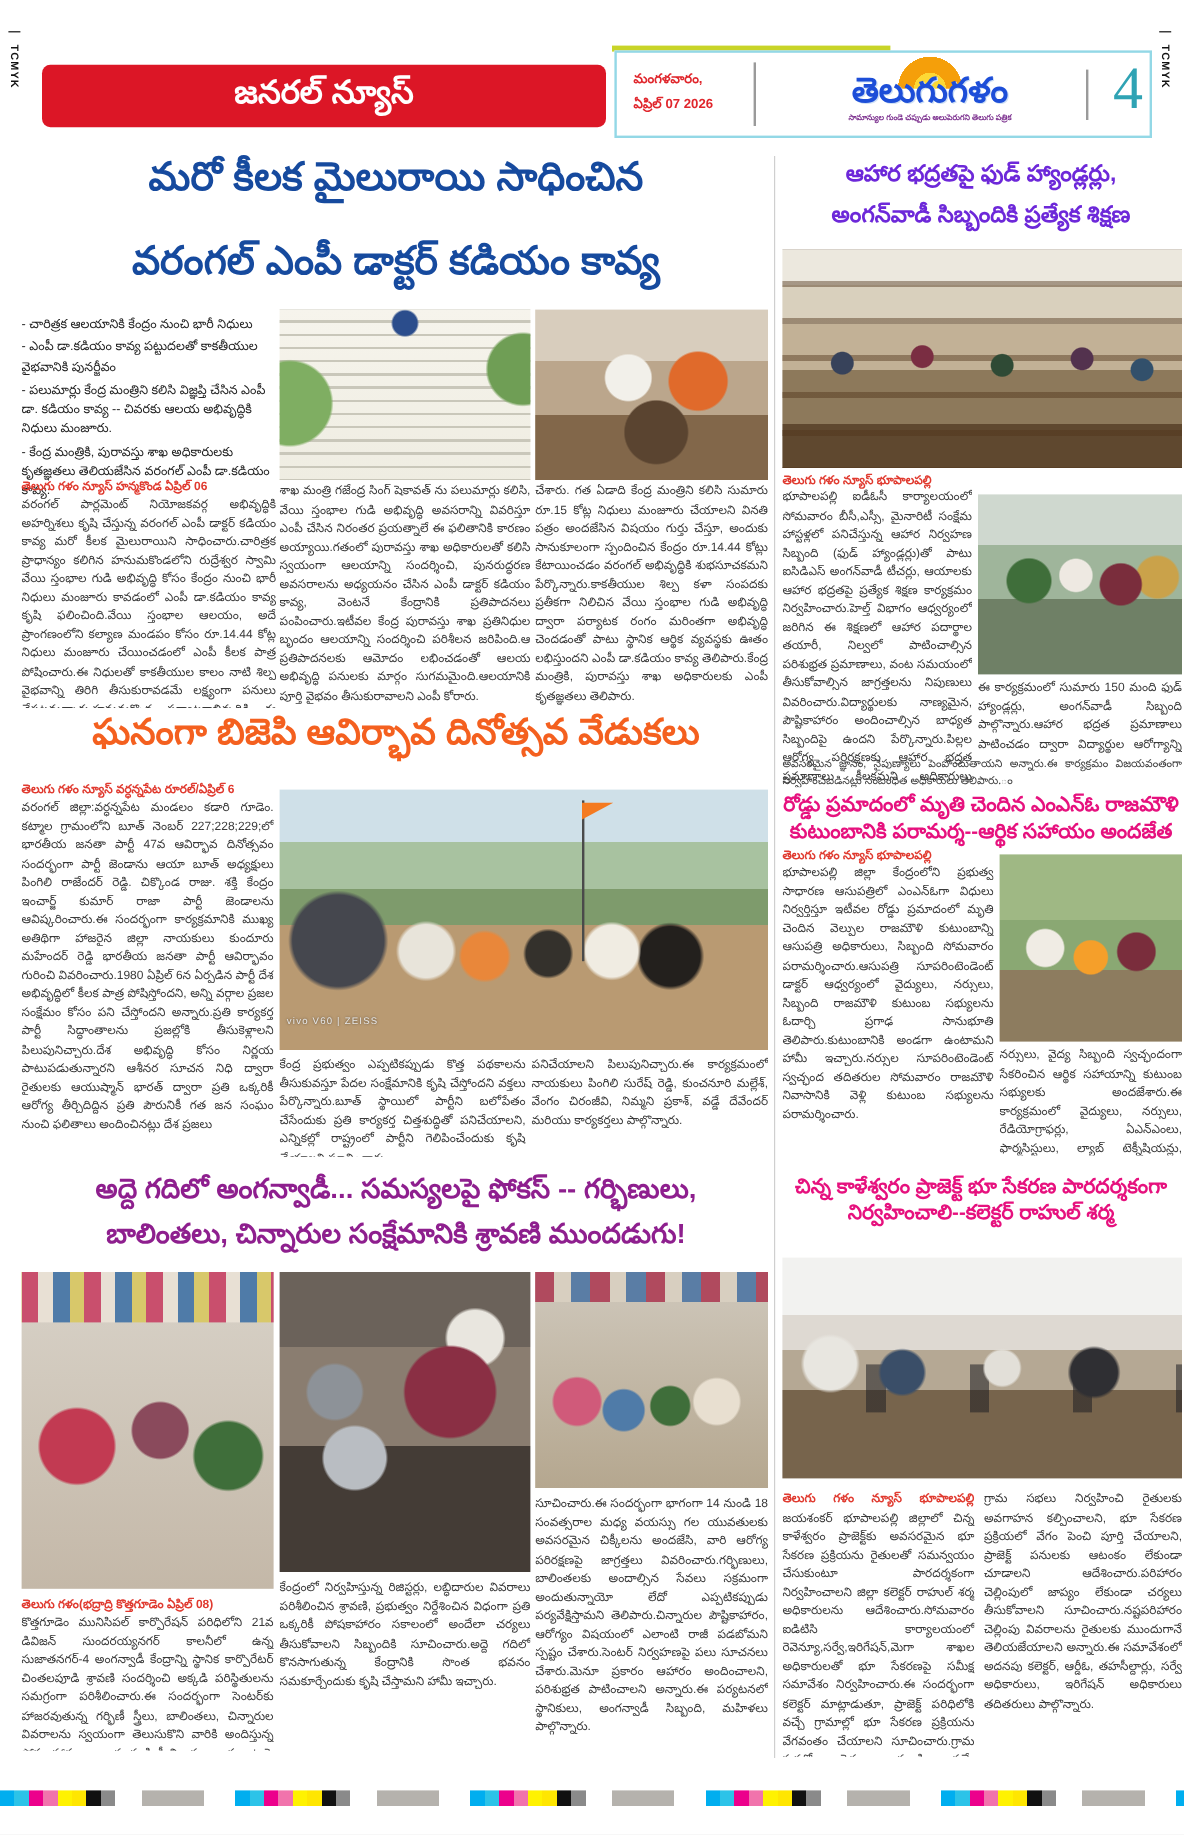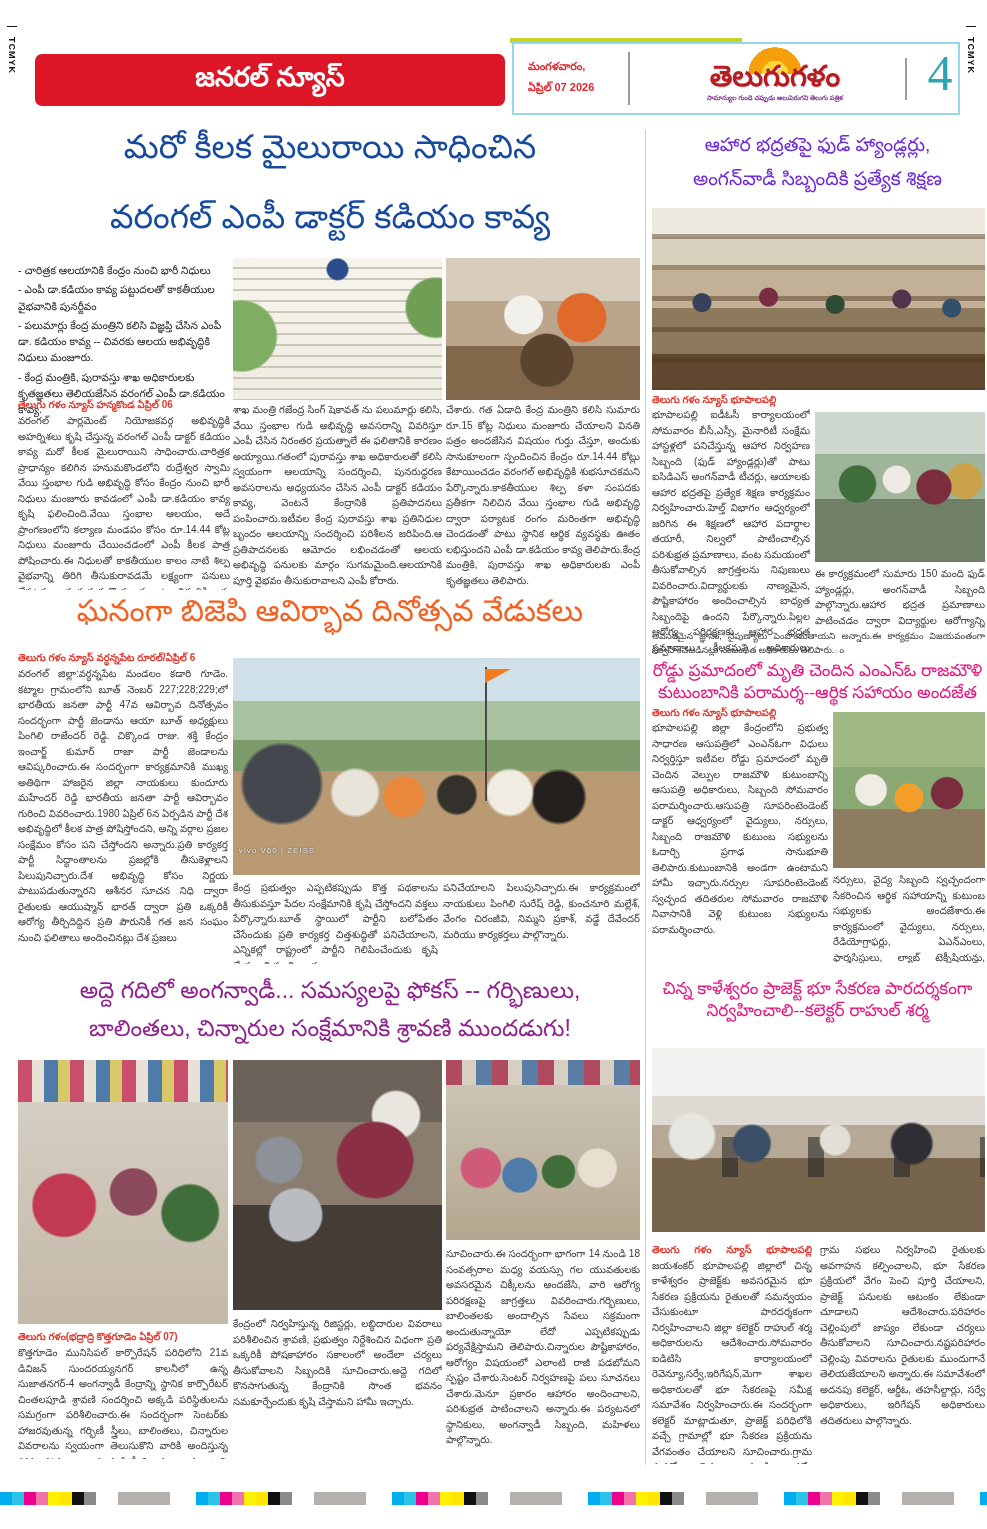--- a/index.html
+++ b/index.html
@@ -28,26 +28,26 @@
   }
   .header-accent { left:510px; top:38px; width:232px; height:5px; background:#c8d428; }
   .date-block { left:528px; top:56px; width:95px; color:#e0262c; font-size:11px; font-weight:bold; line-height:1.9; }
   .hdr-div { width:2px; background:#9a9a9a; }
   .logo-wrap { left:655px; top:47px; width:240px; text-align:center; }
   .logo-sun {
     width:54px; height:27px; margin:0 auto;
     background:radial-gradient(circle at 50% 100%, #fdd835 0 35%, #f59f0a 35% 70%, #fff 70%);
     border-radius:54px 54px 0 0;
   }
-  .logo-title { font-size:29px; font-weight:bold; color:#b91c1c; line-height:1; margin-top:-12px;
+  .logo-title { font-size:29px; font-weight:bold; color:#1d4ed8; line-height:1; margin-top:-12px;
     text-shadow:1px 1px 0 #cfe0f5; }
   .logo-tagline { font-size:6.5px; color:#7b2f8e; margin-top:3px; font-weight:bold; }
   .page-num { left:915px; top:44px; width:50px; font-size:50px; color:#2fa3b4; text-align:center; font-family:"Liberation Serif", serif; }
   
-  .hl { font-weight:normal; text-align:center; }
+  .hl { font-weight:bold; text-align:center; }
   .hl-blue  { color:#164a9e; font-size:33px; }
   .hl-pink  { color:#6d28d9; font-size:19px; }
   .hl-pink-sm { color:#e6117e; font-size:17px; }
   .hl-orange{ color:#f4601f; font-size:30px; }
   .hl-purple{ color:#8e1f8e; font-size:23px; }
   
   .byline { color:#e03a2f; font-weight:bold; font-size:10px; }
   .body-txt {
     font-size:10px; line-height:1.55; color:#3a3a3a; text-align:justify;
     overflow:hidden;
@@ -235,21 +235,21 @@
   <div class="abs photo ph-condo" style="left:833px; top:712px; width:152px; height:156px;"></div>
   <div class="abs body-txt" style="left:833px; top:872px; width:152px; height:91px;">నర్సులు, వైద్య సిబ్బంది స్వచ్ఛందంగా సేకరించిన ఆర్థిక సహాయాన్ని కుటుంబ సభ్యులకు అందజేశారు.ఈ కార్యక్రమంలో వైద్యులు, నర్సులు, రేడియోగ్రాఫర్లు, ఏఎన్ఎంలు, ఫార్మసిస్టులు, ల్యాబ్ టెక్నీషియన్లు, నర్సింగ్ సిబ్బంది, ఎంఎన్ఓలు, నాల్గవ తరగతి సిబ్బంది పాల్గొన్నారు.</div>
 
   <div class="abs hl hl-purple" style="left:15px; top:977px; width:630px;">అద్దె గదిలో అంగన్వాడీ... సమస్యలపై ఫోకస్ -- గర్భిణులు,</div>
   <div class="abs hl hl-purple" style="left:15px; top:1015px; width:630px;">బాలింతలు, చిన్నారుల సంక్షేమానికి శ్రావణి ముందడుగు!</div>
   <div class="abs photo ph-ang1" style="left:18px; top:1060px; width:210px; height:264px;"></div>
   <div class="abs photo ph-kitchen" style="left:233px; top:1060px; width:209px; height:250px;"></div>
   <div class="abs photo ph-group" style="left:446px; top:1060px; width:194px; height:180px;"></div>
   <div class="abs body-txt" style="left:446px; top:1246px; width:194px; height:213px;">సూచించారు.ఈ సందర్భంగా భాగంగా 14 నుండి 18 సంవత్సరాల మధ్య వయస్సు గల యువతులకు అవసరమైన చిక్కీలను అందజేసి, వారి ఆరోగ్య పరిరక్షణపై జాగ్రత్తలు వివరించారు.గర్భిణులు, బాలింతలకు అందాల్సిన సేవలు సక్రమంగా అందుతున్నాయో లేదో ఎప్పటికప్పుడు పర్యవేక్షిస్తామని తెలిపారు.చిన్నారుల పౌష్టికాహారం, ఆరోగ్యం విషయంలో ఎలాంటి రాజీ పడబోమని స్పష్టం చేశారు.సెంటర్ నిర్వహణపై పలు సూచనలు చేశారు.మెనూ ప్రకారం ఆహారం అందించాలని, పరిశుభ్రత పాటించాలని అన్నారు.ఈ పర్యటనలో స్థానికులు, అంగన్వాడీ సిబ్బంది, మహిళలు పాల్గొన్నారు.</div>
   <div class="abs body-txt" style="left:233px; top:1316px; width:209px; height:143px;">కేంద్రంలో నిర్వహిస్తున్న రిజిస్టర్లు, లబ్ధిదారుల వివరాలు పరిశీలించిన శ్రావణి, ప్రభుత్వం నిర్దేశించిన విధంగా ప్రతి ఒక్కరికీ పోషకాహారం సకాలంలో అందేలా చర్యలు తీసుకోవాలని సిబ్బందికి సూచించారు.అద్దె గదిలో కొనసాగుతున్న కేంద్రానికి సొంత భవనం సమకూర్చేందుకు కృషి చేస్తామని హామీ ఇచ్చారు.</div>
-  <div class="abs byline" style="left:18px; top:1331px; width:210px;">తెలుగు గళం(భద్రాద్రి కొత్తగూడెం ఏప్రిల్ 07)</div>
+  <div class="abs byline" style="left:18px; top:1331px; width:210px;">తెలుగు గళం(భద్రాద్రి కొత్తగూడెం ఏప్రిల్ 08)</div>
   <div class="abs body-txt" style="left:18px; top:1345px; width:210px; height:114px;">కొత్తగూడెం మునిసిపల్ కార్పొరేషన్ పరిధిలోని 21వ డివిజన్ సుందరయ్యనగర్ కాలనీలో ఉన్న సుజాతనగర్-4 అంగన్వాడీ కేంద్రాన్ని స్థానిక కార్పొరేటర్ చింతలపూడి శ్రావణి సందర్శించి అక్కడి పరిస్థితులను సమగ్రంగా పరిశీలించారు.ఈ సందర్భంగా సెంటర్‌కు హాజరవుతున్న గర్భిణీ స్త్రీలు, బాలింతలు, చిన్నారుల వివరాలను స్వయంగా తెలుసుకొని వారికి అందిస్తున్న పోషకాహారం నాణ్యత, పంపిణీ విధానం అందుబాటుపై విపులంగా విచారణ చేశారు.అంగన్వాడీ</div>
 
   <div class="abs hl hl-pink-sm" style="left:648px; top:979px; width:339px;">చిన్న కాళేశ్వరం ప్రాజెక్ట్ భూ సేకరణ పారదర్శకంగా</div>
   <div class="abs hl hl-pink-sm" style="left:648px; top:1001px; width:339px;">నిర్వహించాలి--కలెక్టర్ రాహుల్ శర్మ</div>
   <div class="abs photo ph-collector" style="left:652px; top:1048px; width:333px; height:184px;"></div>
   <div class="abs body-txt" style="left:652px; top:1242px; width:160px; height:222px;">
     <span class="byline">తెలుగు గళం న్యూస్ భూపాలపల్లి</span>
     <span>జయశంకర్ భూపాలపల్లి జిల్లాలో చిన్న కాళేశ్వరం ప్రాజెక్ట్‌కు అవసరమైన భూ సేకరణ ప్రక్రియను రైతులతో సమన్వయం చేసుకుంటూ పారదర్శకంగా నిర్వహించాలని జిల్లా కలెక్టర్ రాహుల్ శర్మ అధికారులను ఆదేశించారు.సోమవారం ఐడిటిసి కార్యాలయంలో రెవెన్యూ,సర్వే,ఇరిగేషన్,మెగా శాఖల అధికారులతో భూ సేకరణపై సమీక్ష సమావేశం నిర్వహించారు.ఈ సందర్భంగా కలెక్టర్ మాట్లాడుతూ, ప్రాజెక్ట్ పరిధిలోకి వచ్చే గ్రామాల్లో భూ సేకరణ ప్రక్రియను వేగవంతం చేయాలని సూచించారు.గ్రామ సభల్లో రైతుల నుండి వచ్చే అభ్యంతరాలను సమస్యలను పరిశీలించి సత్వరమే పరిష్కరించాలని అన్నారు.</span>
   </div>
   <div class="abs body-txt" style="left:820px; top:1242px; width:165px; height:222px;">గ్రామ సభలు నిర్వహించి రైతులకు అవగాహన కల్పించాలని, భూ సేకరణ ప్రక్రియలో వేగం పెంచి పూర్తి చేయాలని, ప్రాజెక్ట్ పనులకు ఆటంకం లేకుండా చూడాలని ఆదేశించారు.పరిహారం చెల్లింపులో జాప్యం లేకుండా చర్యలు తీసుకోవాలని సూచించారు.నష్టపరిహారం చెల్లింపు వివరాలను రైతులకు ముందుగానే తెలియజేయాలని అన్నారు.ఈ సమావేశంలో అదనపు కలెక్టర్, ఆర్డీఓ, తహసీల్దార్లు, సర్వే అధికారులు, ఇరిగేషన్ అధికారులు తదితరులు పాల్గొన్నారు.</div>

